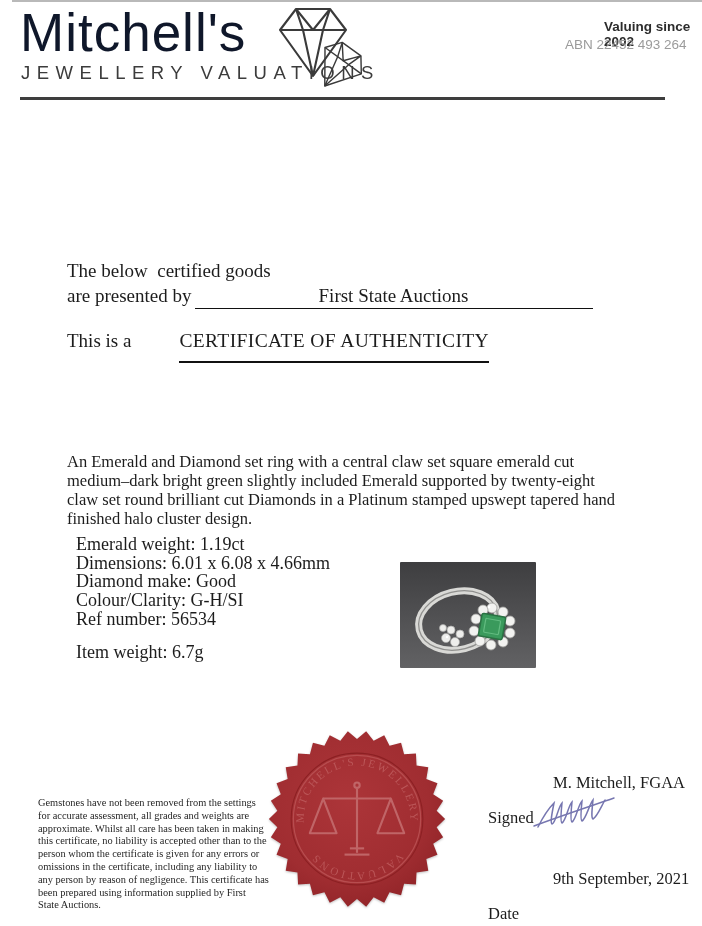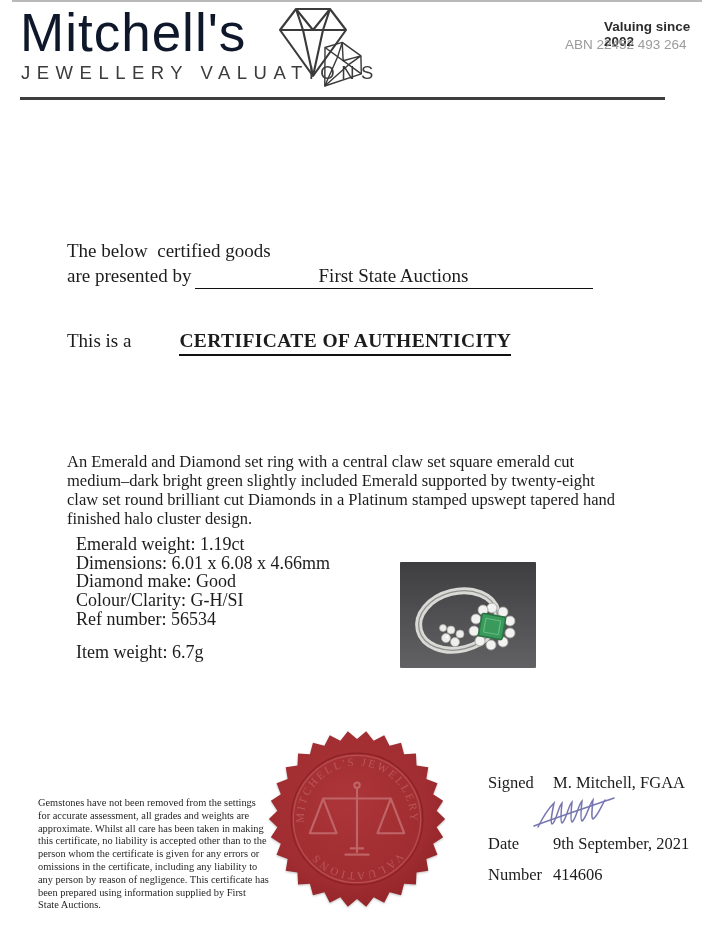--- a/index.html
+++ b/index.html
@@ -27,32 +27,32 @@
     font-family:"Liberation Sans", sans-serif;font-weight:bold;
     font-size:13.5px;color:#2c2c2c;margin-left:39px;
   }
   .abn{
     position:absolute;left:565px;top:37px;
     font-family:"Liberation Sans", sans-serif;font-size:13.5px;color:#9b9b9b;
   }
 
   
   .intro{position:absolute;left:67px;top:238px;font-size:19px;line-height:25px;}
-  .pre{white-space:pre-wrap;}
+  .pre{white-space:pre-wrap;margin-top:20px;}
   .present-row{display:flex;align-items:baseline;}
   .presenter-line{
     display:inline-block;width:398px;margin-left:3px;
     border-bottom:1.6px solid #111;text-align:center;
   }
 
   
   .title-row{position:absolute;left:67px;top:330px;font-size:19px;display:flex;align-items:baseline;}
   .cert-heading{
-    margin-left:48px;font-weight:bold;font-size:19.5px;letter-spacing:.4px;
-    border-bottom:2.2px solid #111;padding-bottom:2px;white-space:nowrap;
+    margin-left:48px;font-weight:normal;font-size:19.5px;letter-spacing:.4px;
+    border-bottom:2.2px solid #111;padding-bottom:9px;white-space:nowrap;
   }
 
   
   .description{position:absolute;left:67px;top:452px;width:552px;font-size:16.5px;line-height:19px;}
   .details{position:absolute;left:76px;top:535px;font-size:18px;line-height:18.7px;}
   .item-weight{margin-top:14px;}
 
   
   .ring-photo{
     position:absolute;left:400px;top:562px;width:136px;height:106px;
@@ -64,21 +64,21 @@
 
   
   .disclaimer{
     position:absolute;left:38px;top:797px;width:231px;
     font-size:10.4px;line-height:1.23;color:#262626;
   }
 
   
   .sig-block{position:absolute;left:488px;top:773px;width:210px;font-size:16.5px;}
   .sig-row{display:flex;}
-  .sig-row .lbl{width:65px;flex:none;}
+  .sig-row .lbl{width:65px;flex:none;margin-top:35px;}
   .sig-row.date{margin-top:41px;}
   .sig-row.num{margin-top:11px;}
   .signature-svg{position:absolute;left:44px;top:18px;}
 </style>
 </head>
 <body>
 
 <div class="scan-edge"></div>
 
 <div class="brand-name">Mitchell's</div>

